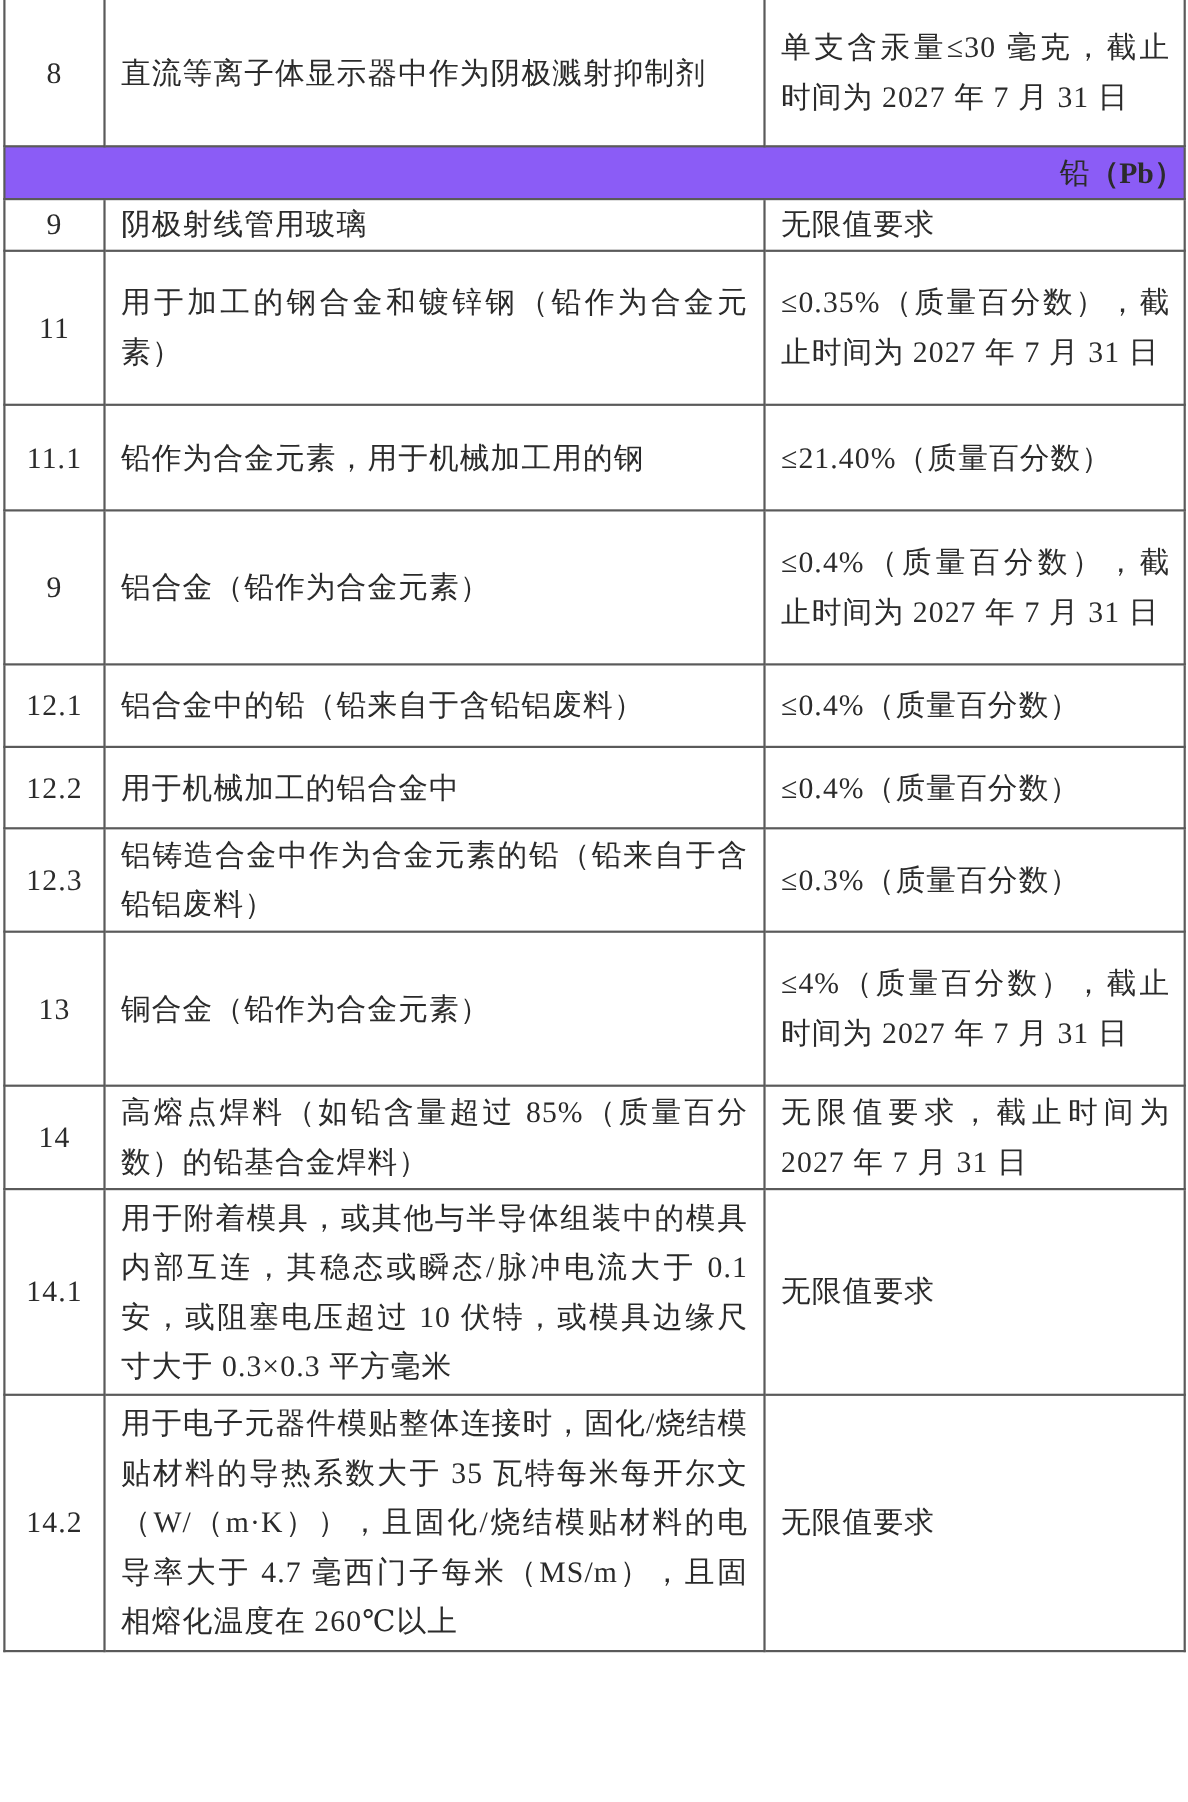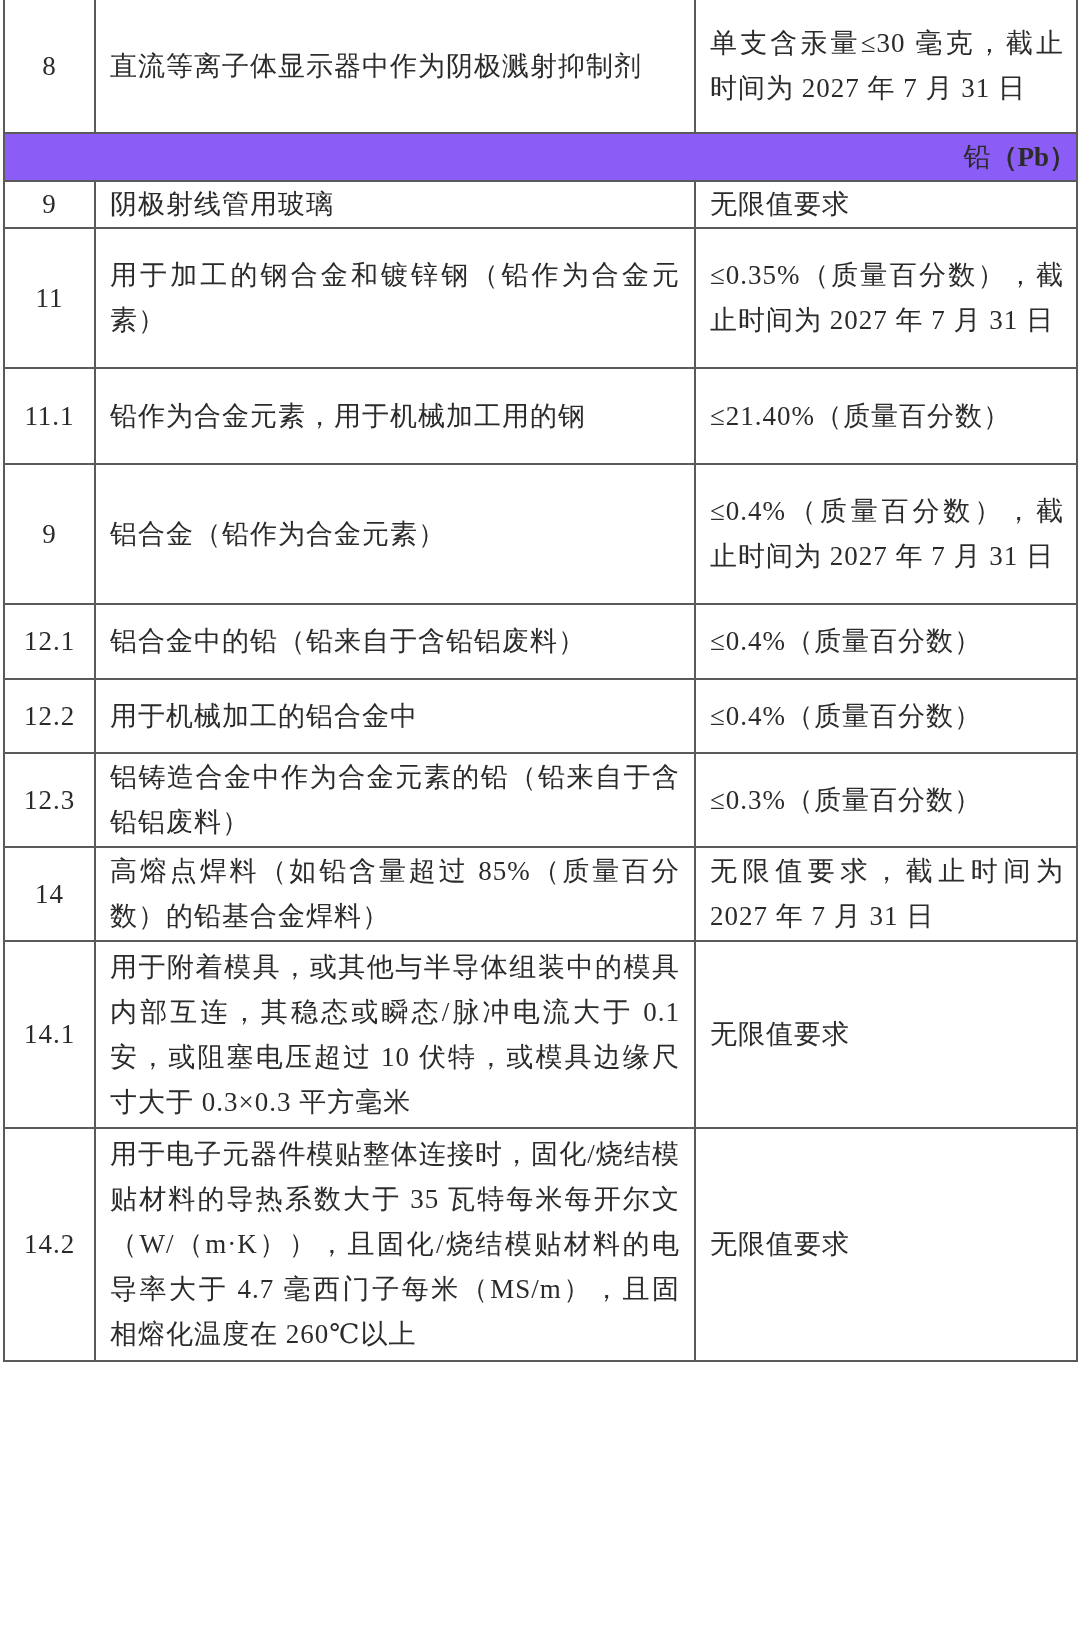--- a/index.html
+++ b/index.html
@@ -96,20 +96,29 @@
       </tr>
     <tr style="height: 94px;">
         <td class="c-no">12.3</td>
         <td class="c-item">
           <span class="txt">铝铸造合金中作为合金元素的铅（铅来自于含铅铝废料）</span>
         </td>
         <td class="c-limit">
           <span class="txt">≤0.3%（质量百分数）</span>
         </td>
       </tr>
+    <tr style="height: 140px;">
+        <td class="c-no">13</td>
+        <td class="c-item">
+          <span class="txt">铜合金（铅作为合金元素）</span>
+        </td>
+        <td class="c-limit">
+          <span class="txt">≤4%（质量百分数），截止时间为 2027 年 7 月 31 日</span>
+        </td>
+      </tr>
     <tr style="height: 94px;">
         <td class="c-no">14</td>
         <td class="c-item">
           <span class="txt">高熔点焊料（如铅含量超过 85%（质量百分数）的铅基合金焊料）</span>
         </td>
         <td class="c-limit">
           <span class="txt">无限值要求，截止时间为 2027 年 7 月 31 日</span>
         </td>
       </tr>
     <tr style="height: 187px;">

